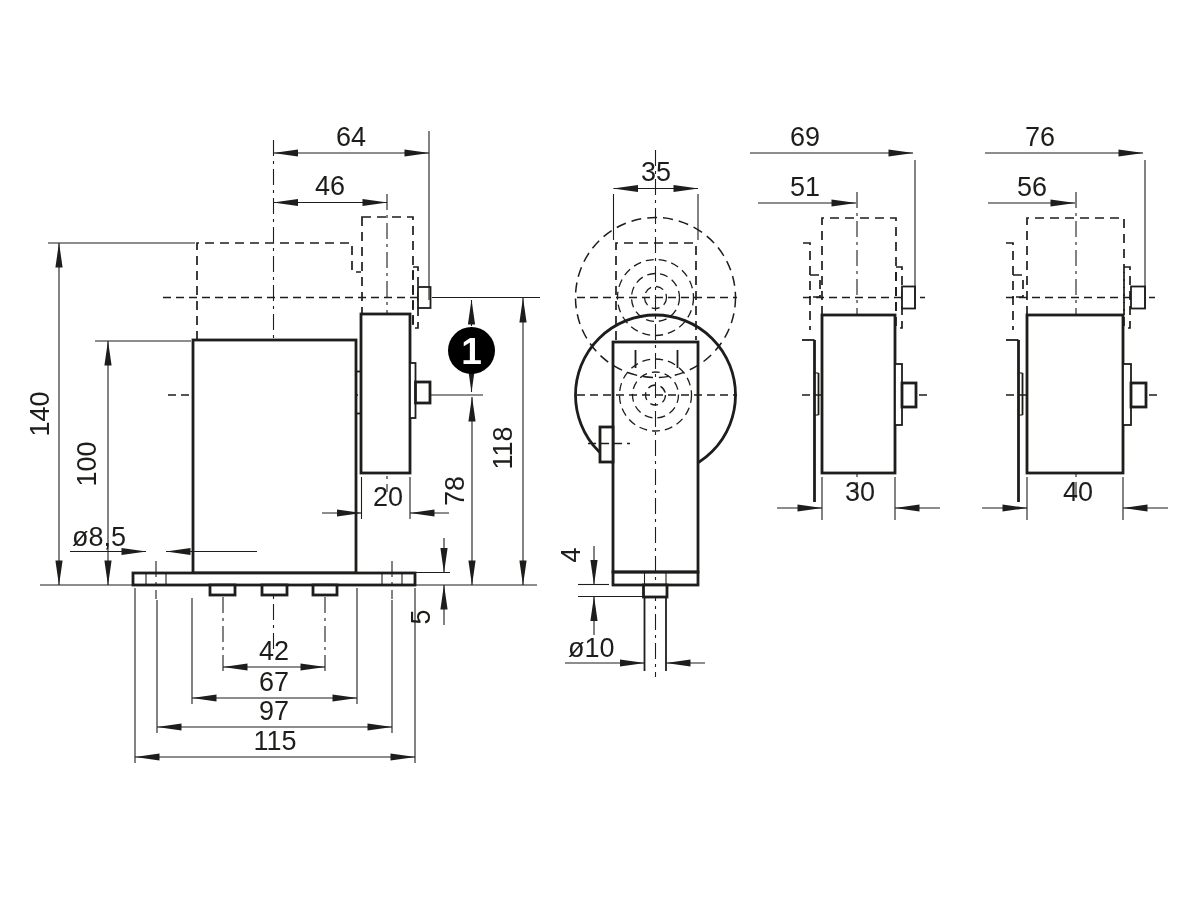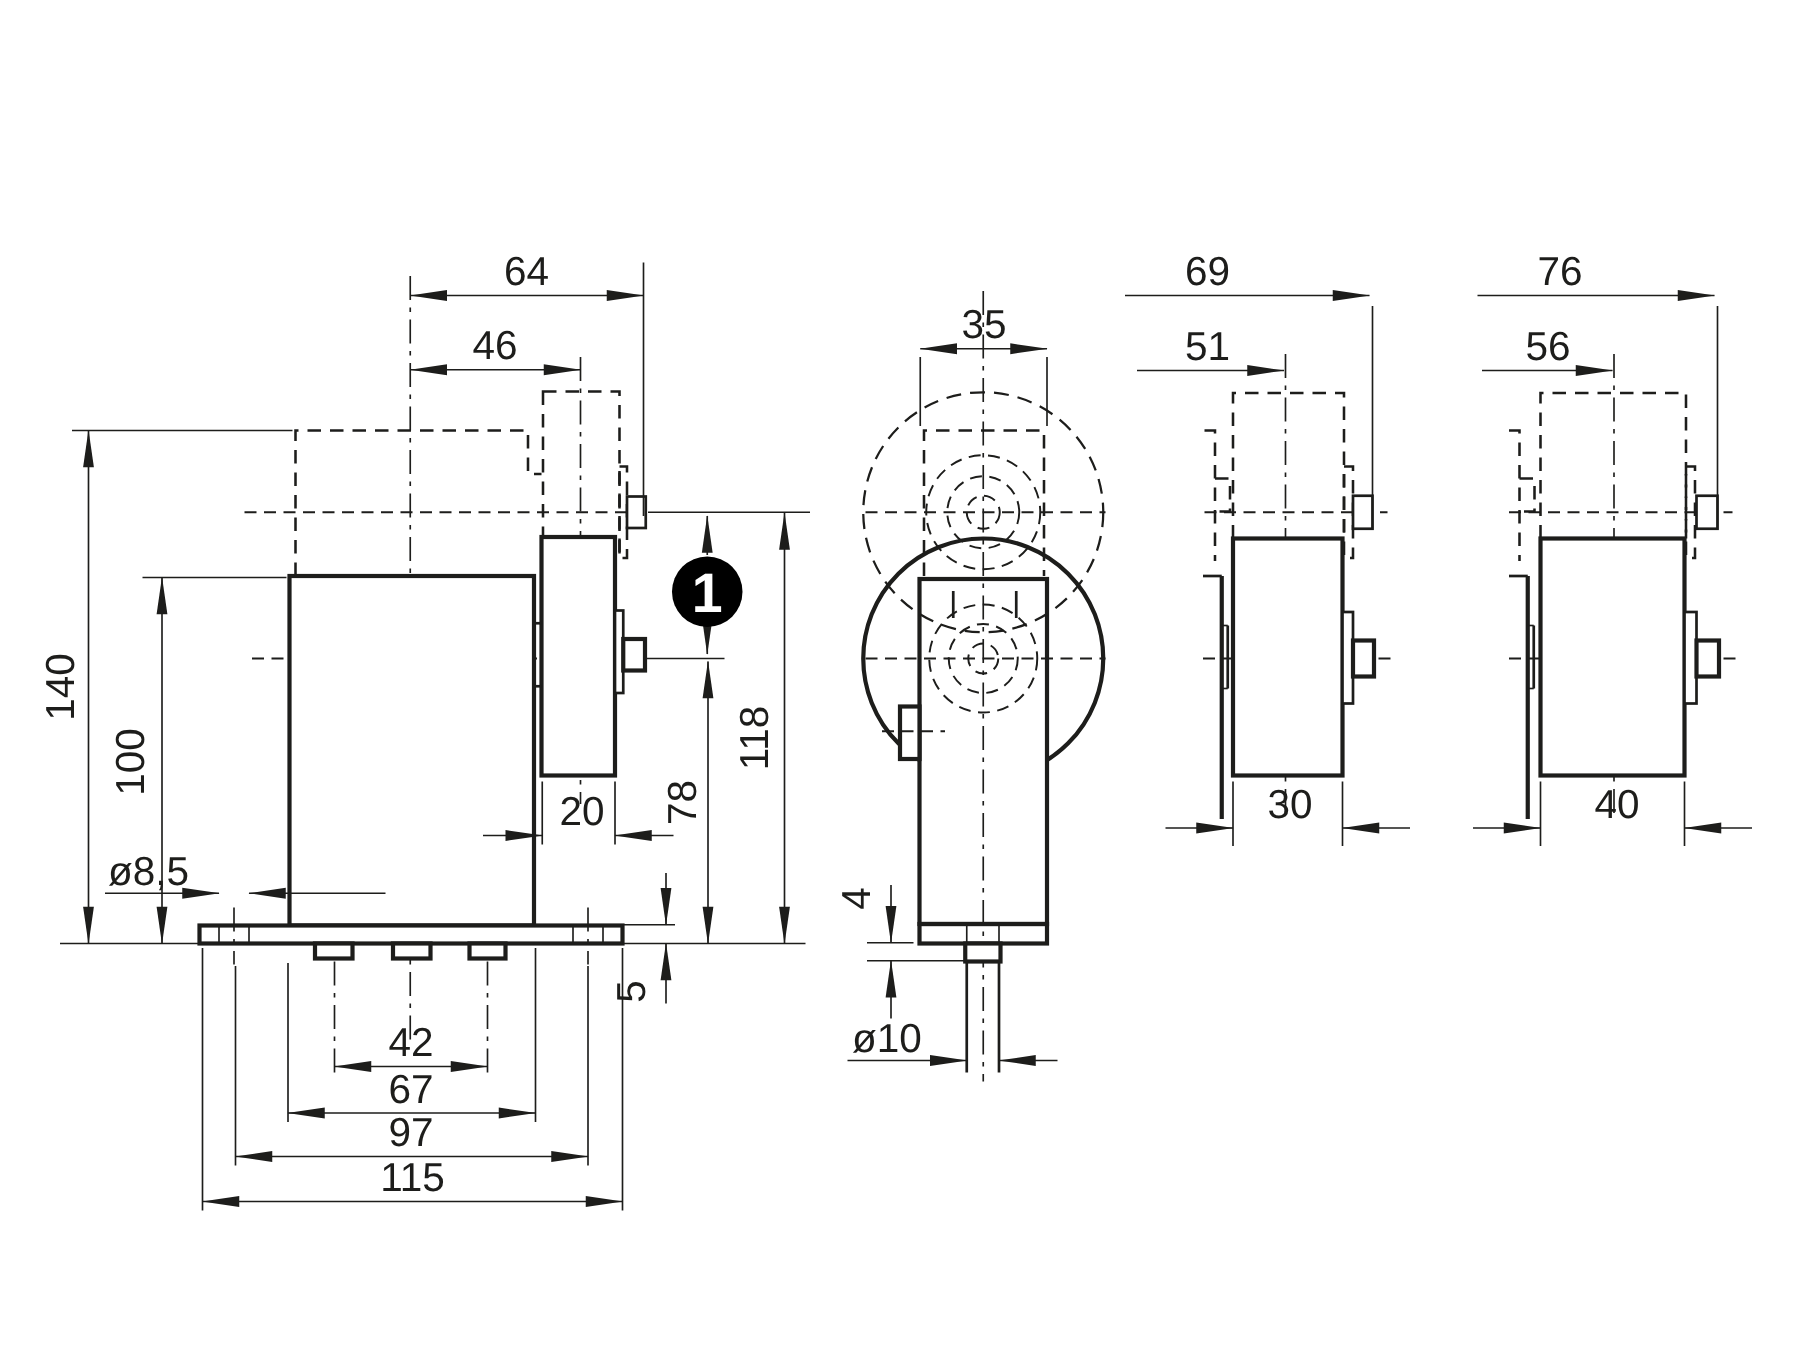--- a/index.html
+++ b/index.html
@@ -1,16 +1,16 @@
 <!DOCTYPE html>
 <html><head>
 <meta charset="utf-8">
 <style>
   html,body{margin:0;padding:0;background:#ffffff;}
-  .stage{width:1200px;height:860px;background:#ffffff;position:relative;overflow:hidden;margin-top:44px;}
+  .stage{width:1200px;height:860px;background:#ffffff;position:relative;overflow:hidden;}
   svg{display:block;}
   .ob{stroke:#1d1d1b;stroke-width:2.8;fill:none;}
   .obf{stroke:#1d1d1b;stroke-width:2.8;fill:#ffffff;}
   .md{stroke:#1d1d1b;stroke-width:1.8;fill:none;}
   .mdf{stroke:#1d1d1b;stroke-width:1.8;fill:#ffffff;}
   .th{stroke:#1d1d1b;stroke-width:1.1;fill:none;}
   .hd{stroke:#1d1d1b;stroke-width:1.7;fill:none;stroke-dasharray:9 6;}
   .hd2{stroke:#1d1d1b;stroke-width:1.5;fill:none;stroke-dasharray:10 6;}
   .cl{stroke:#1d1d1b;stroke-width:1.1;fill:none;stroke-dasharray:16 5 3 5;}
   .cs{stroke:#1d1d1b;stroke-width:1.3;fill:none;stroke-dasharray:8 5;}

